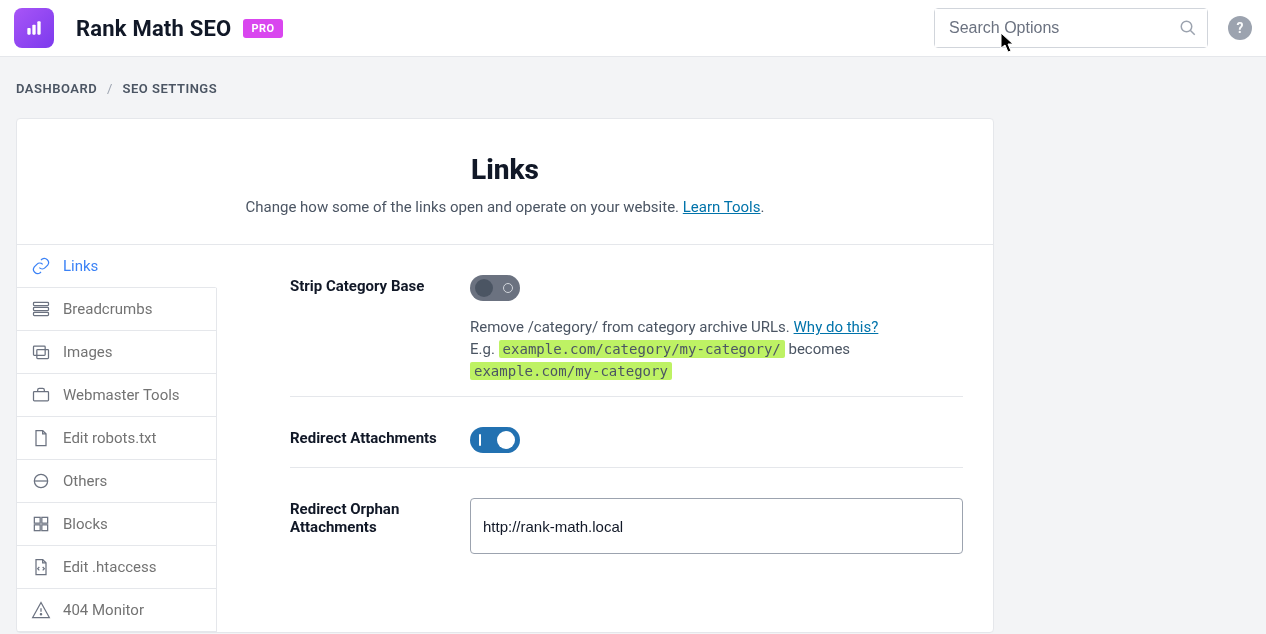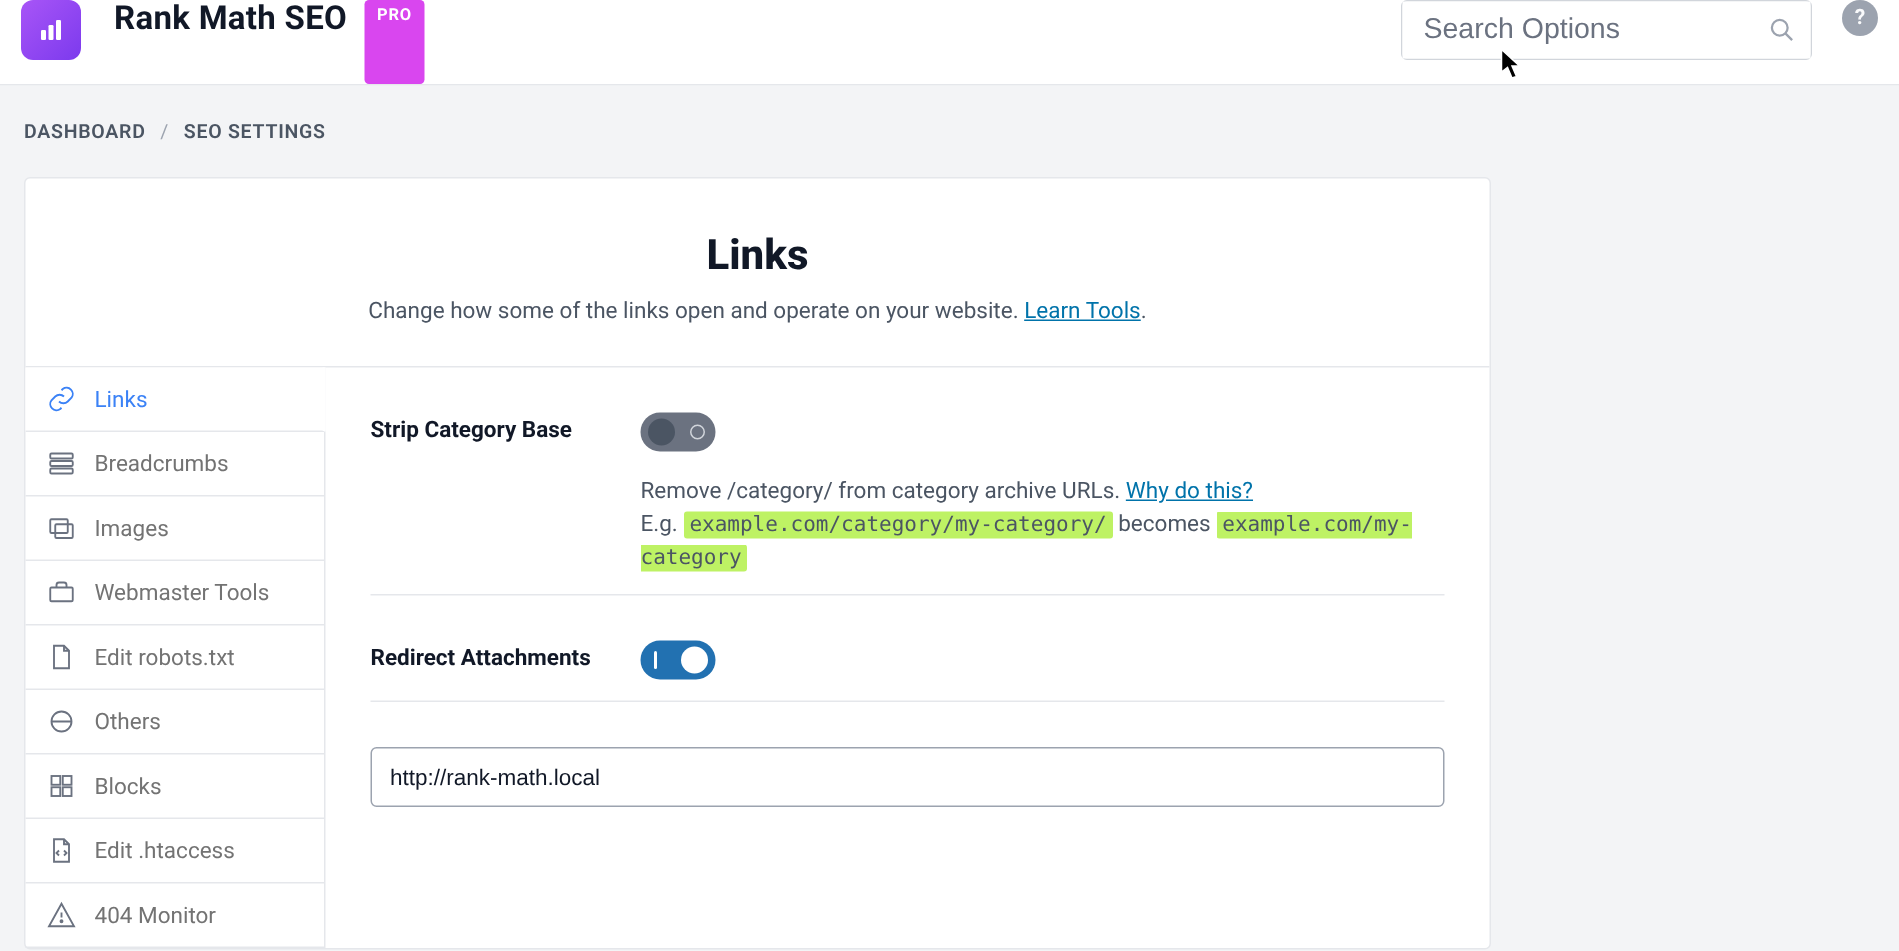--- a/index.html
+++ b/index.html
@@ -1,58 +1,58 @@
 <!DOCTYPE html>
 <html><head>
 <meta charset="utf-8">
 <style>
 * { margin: 0; padding: 0; box-sizing: border-box; }
 body { font-family: -apple-system, BlinkMacSystemFont, "Segoe UI", Roboto, Arial, sans-serif; background: #f3f4f6; color: #1f2937; width: 1266px; height: 634px; overflow: hidden; position: relative; }
-.topbar { background: #ffffff; height: 57px; display: flex; padding: 0 14px; border-bottom: 1px solid #e5e7eb; position: relative; }
+.topbar { background: #ffffff; height: 57px; display: flex; align-items: center; padding: 18px 14px; border-bottom: 1px solid #e5e7eb; position: relative; }
 .logo { width: 40px; height: 40px; border-radius: 8px; background: linear-gradient(135deg, #a855f7, #7c3aed); display: flex; align-items: center; justify-content: center; margin-right: 22px; }
 .logo svg { width: 20px; height: 20px; }
 .apptitle { font-size: 22px; font-weight: 700; color: #111827; margin-right: 12px; letter-spacing: 0.2px; }
 .badge { background: #d946ef; color: #ffffff; font-size: 11px; font-weight: 700; padding: 3px 8px; border-radius: 3px; letter-spacing: 0.5px; }
 .spacer { flex: 1; }
 .searchwrap { position: relative; width: 274px; height: 40px; border: 1px solid #d1d5db; border-radius: 4px; display: flex; align-items: center; background: #fff; }
-.searchinput { border: none; outline: none; font-size: 19px; padding: 0 36px 0 14px; width: 100%; height: 100%; color: #a21caf; }
+.searchinput { border: none; outline: none; font-size: 16px; padding: 0 36px 0 14px; width: 100%; height: 100%; color: #a21caf; }
 .searchinput::placeholder { color: #6b7280; }
 .searchicon { position: absolute; right: 10px; color: #9ca3af; width: 18px; height: 18px; }
 .helpbtn { width: 24px; height: 24px; margin-left: 20px; border-radius: 50%; background: #9ca3af; color: #f9fafb; display: flex; align-items: center; justify-content: center; font-weight: 700; font-size: 14px; cursor: pointer; }
 .breadcrumb { padding: 24px 16px 0 16px; font-size: 13px; letter-spacing: 0.5px; font-weight: 600; color: #4b5563; }
 .breadcrumb a { color: #4b5563; text-decoration: none; }
 .breadcrumb .sep { margin: 0 6px; color: #9ca3af; font-weight: 400; }
 .panel { margin: 22px 16px 0 16px; width: 978px; background: #ffffff; border: 1px solid #e5e7eb; border-radius: 4px; }
 .panelheader { text-align: center; padding: 34px 20px 28px 20px; border-bottom: 1px solid #e5e7eb; }
 .panelheader h1 { font-size: 28px; font-weight: 800; color: #111827; margin-bottom: 12px; }
 .panelheader p { font-size: 15px; color: #4b5563; }
 .panelheader a { color: #0073aa; text-decoration: underline; }
 .panelbody { display: flex; }
 .tabs { width: 200px; border-right: 1px solid #e5e7eb; }
 .tabitem { display: flex; align-items: center; gap: 12px; height: 43px; padding: 0 14px; border-bottom: 1px solid #e5e7eb; font-size: 15px; color: #737373; cursor: pointer; }
 .tabitem.active { color: #3b82f6; border-right: 2px solid #ffffff; margin-right: -1px; background: #fff; }
 .tabitem svg { width: 20px; height: 20px; stroke: #6b7280; fill: none; stroke-width: 1.5; }
 .tabitem.active svg { stroke: #3b82f6; }
 .content { flex: 1; padding: 30px 30px 0 30px; }
-.row { display: flex; padding-bottom: 14px; margin-bottom: 30px; border-bottom: 1px solid #e5e7eb; }
+.row { display: flex; padding-bottom: 14px; margin-bottom: 30px; border-bottom: 1px solid #e5e7eb; margin-left: 43px; }
 .row:last-child { border-bottom: none; margin-bottom: 0; }
 .rowlabel { width: 180px; font-weight: 700; font-size: 15px; color: #111827; padding-top: 2px; }
 .rowcontent { flex: 1; }
 .toggle { width: 50px; height: 26px; border-radius: 13px; position: relative; cursor: pointer; }
 .toggle.off { background: #6b7280; }
 .toggle.on { background: #2271b1; }
 .toggle .knob { width: 18px; height: 18px; border-radius: 50%; background: #ffffff; position: absolute; top: 4px; }
 .toggle.off .knob { left: 5px; background: #4b5563; }
 .toggle.off .ring { position: absolute; right: 7px; top: 8px; width: 10px; height: 10px; border-radius: 50%; border: 1.5px solid #d1d5db; }
 .toggle.on .knob { right: 5px; }
 .toggle.on .tick { position: absolute; left: 9px; top: 7px; width: 2px; height: 12px; background: #ffffff; border-radius: 1px; }
 .desc { margin-top: 16px; font-size: 15px; color: #4b5563; line-height: 1.45; }
 .desc a { color: #0073aa; text-decoration: underline; }
 code.mono { font-family: ui-monospace, Menlo, Consolas, monospace; background: #bef264; padding: 1px 4px; border-radius: 2px; font-size: 14px; color: #4b5563; }
-.textinput { width: 100%; height: 40px; border: 1px solid #9ca3af; border-radius: 4px; padding: 0 12px; font-size: 15px; color: #111827; outline: none; }
+.textinput { width: 100%; height: 56px; border: 1px solid #9ca3af; border-radius: 4px; padding: 0 12px; font-size: 15px; color: #111827; outline: none; }
 .cursor { position: absolute; left: 1000px; top: 32px; pointer-events: none; }
 .cursor svg { width: 16px; height: 22px; }
 </style>
 </head>
 <body>
 
 <div class="topbar">
   <div class="logo">
     <svg viewBox="0 0 24 24">
         <rect x="4" y="12" width="4" height="8" fill="#fff" rx="1"></rect>
@@ -180,20 +180,21 @@
         <div class="rowlabel">Redirect Attachments</div>
         <div class="rowcontent">
           <div class="toggle on">
               <div class="tick"></div>
               <div class="knob"></div>
             </div>
         </div>
       </div>
 
       <div class="row">
+        <div class="rowlabel">Redirect Orphan Attachments</div>
         <div class="rowcontent">
           <input class="textinput" value="http://rank-math.local" style="">
           
         </div>
       </div>
 
     </div>
   </div>
 </div>
 

